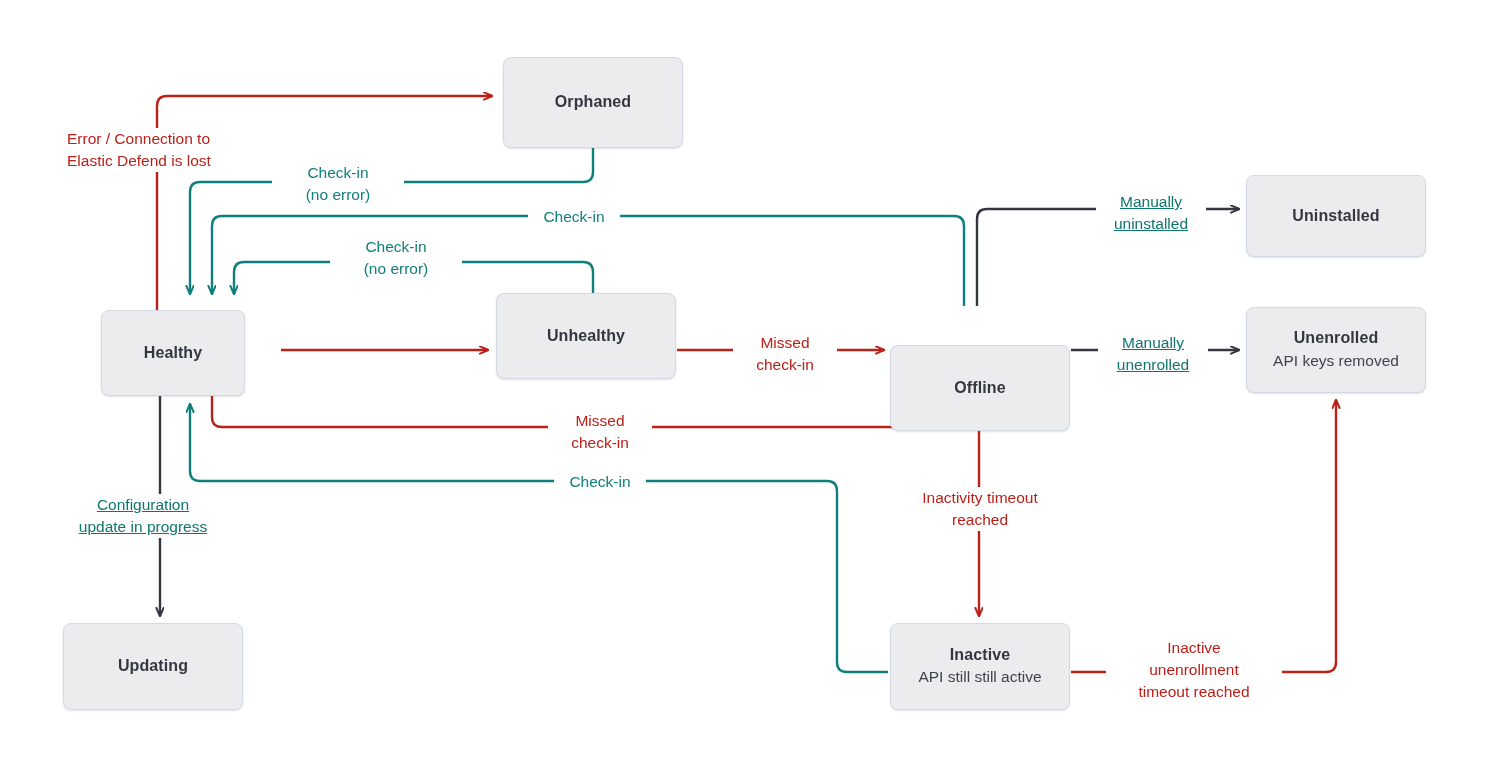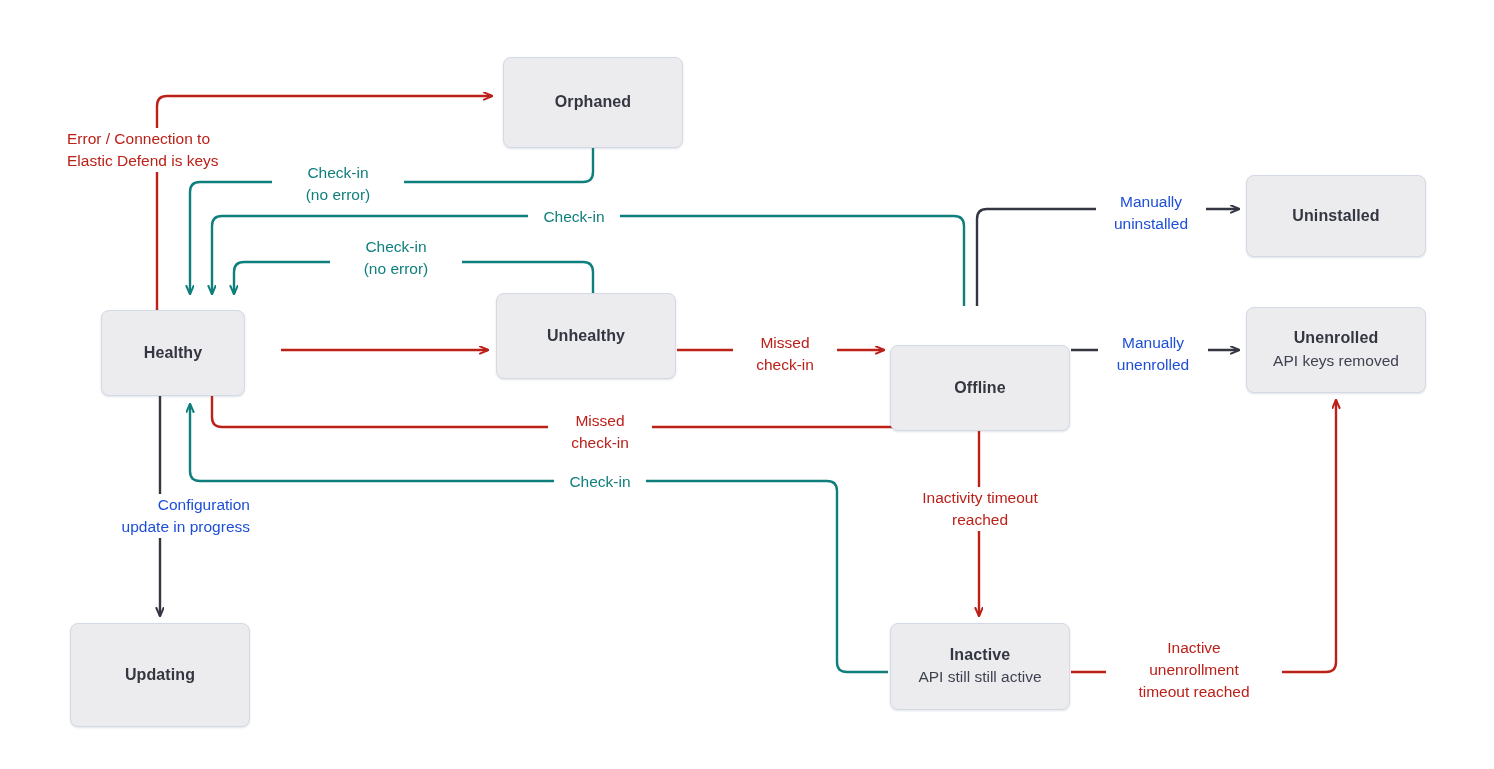--- a/index.html
+++ b/index.html
@@ -56,21 +56,21 @@
     font-size: 15.5px;
     line-height: 1.42;
     text-align: center;
     white-space: pre;
     background: #ffffff;
     padding: 0 5px;
     box-sizing: border-box;
   }
   .lbl-red   { color: #BB2019; }
   .lbl-teal  { color: #0E7F7C; }
-  .lbl-black { color: #1d4ed8; }
+  .lbl-black { color: #0f766e; text-decoration: underline; }
   .lbl-left  { text-align: left; }
 </style>
 </head>
 <body>
 
 <div id="diagram-root">
 
   <svg class="edges" viewBox="0 0 1494 769">
     <defs>
       <marker id="arrow-red" markerWidth="10" markerHeight="10" refX="8.6" refY="4" orient="auto" markerUnits="userSpaceOnUse">
@@ -132,31 +132,31 @@
 
   <div class="node" style="left:1246px; top:175px; width:180px; height:82px;">
     <div class="node-title">Uninstalled</div>
   </div>
 
   <div class="node" style="left:1246px; top:307px; width:180px; height:86px;">
     <div class="node-title">Unenrolled</div>
     <div class="node-sub">API keys removed</div>
   </div>
 
-  <div class="node" style="left:70px; top:623px; width:180px; height:104px;">
+  <div class="node" style="left:63px; top:623px; width:180px; height:87px;">
     <div class="node-title">Updating</div>
   </div>
 
   <div class="node" style="left:890px; top:623px; width:180px; height:87px;">
     <div class="node-title">Inactive</div>
     <div class="node-sub">API still still active</div>
   </div>
 
   <div class="edge-label lbl-red lbl-left" style="left:62px; top:128px; width:200px;">Error / Connection to
-Elastic Defend is keys</div>
+Elastic Defend is lost</div>
 
   <div class="edge-label lbl-teal" style="left:272px; top:162px; width:132px;">Check-in
 (no error)</div>
 
   <div class="edge-label lbl-teal" style="left:528px; top:206px; width:92px;">Check-in</div>
 
   <div class="edge-label lbl-teal" style="left:330px; top:236px; width:132px;">Check-in
 (no error)</div>
 
 
@@ -165,21 +165,21 @@
 
   <div class="edge-label lbl-red" style="left:548px; top:410px; width:104px;">Missed
 check-in</div>
 
   <div class="edge-label lbl-black" style="left:1096px; top:191px; width:110px;">Manually
 uninstalled</div>
 
   <div class="edge-label lbl-black" style="left:1098px; top:332px; width:110px;">Manually
 unenrolled</div>
 
-  <div class="edge-label lbl-black" style="left:65px; top:494px; width:190px;text-align:right;">Configuration
+  <div class="edge-label lbl-black" style="left:48px; top:494px; width:190px;">Configuration
 update in progress</div>
 
   <div class="edge-label lbl-teal" style="left:554px; top:471px; width:92px;">Check-in</div>
 
   <div class="edge-label lbl-red" style="left:896px; top:487px; width:168px;">Inactivity timeout
 reached</div>
 
   <div class="edge-label lbl-red" style="left:1106px; top:637px; width:176px;">Inactive
 unenrollment
 timeout reached</div>

